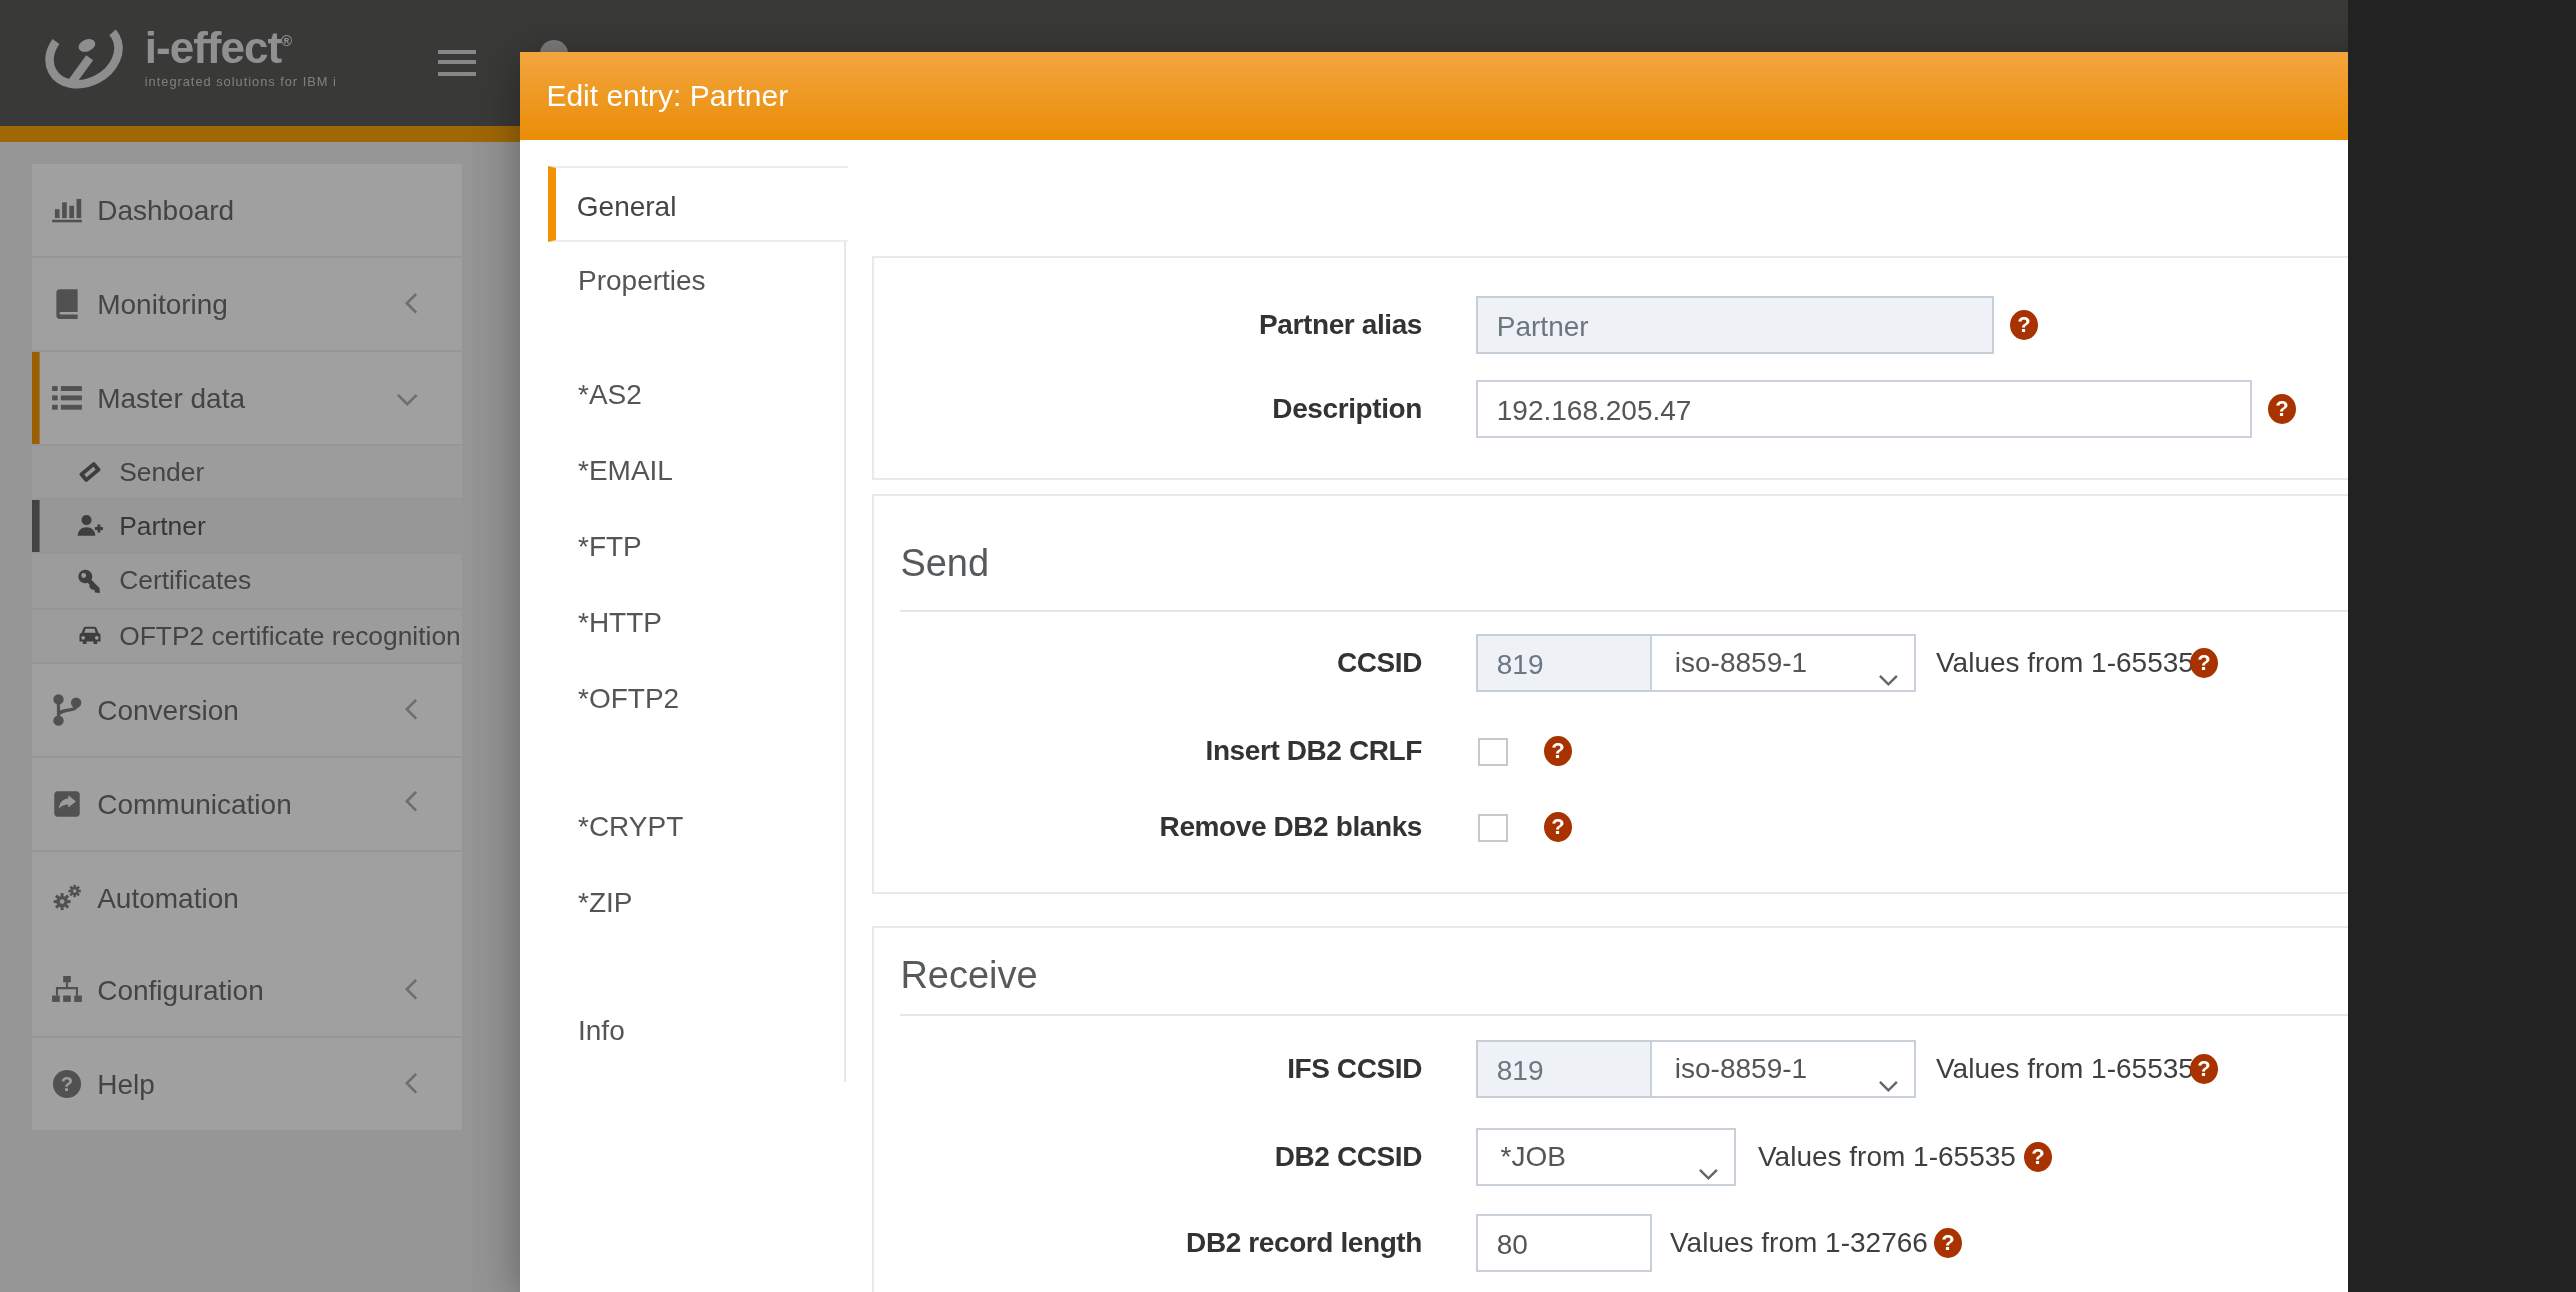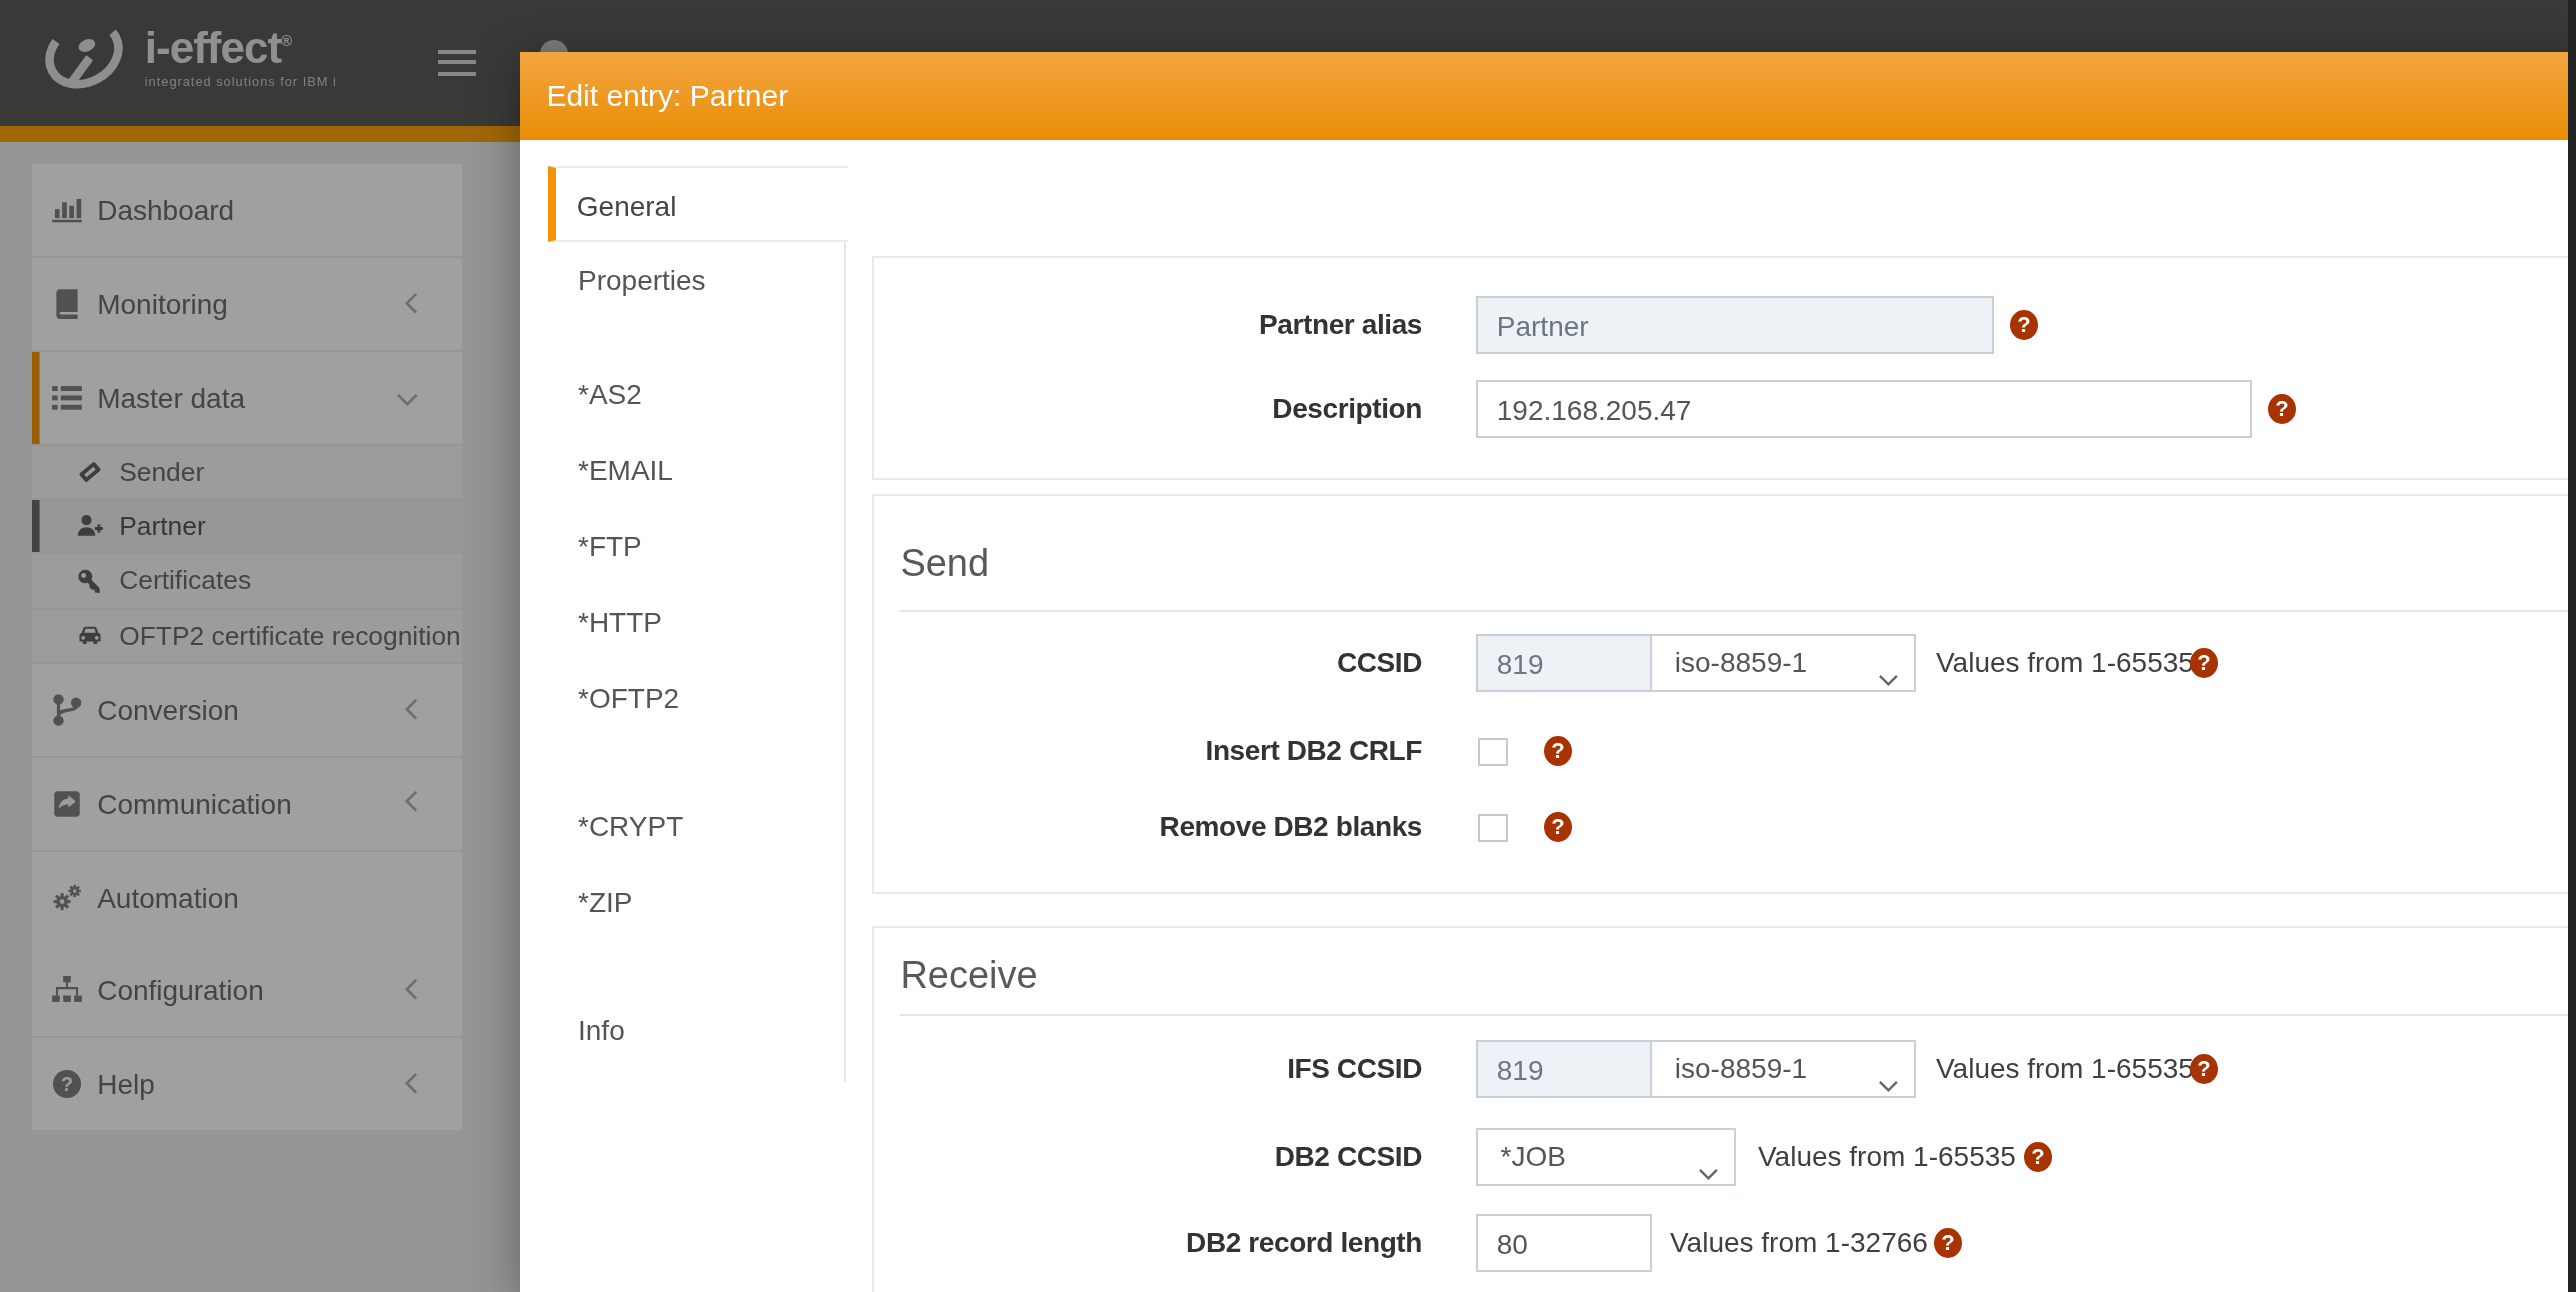--- a/index.html
+++ b/index.html
@@ -1,18 +1,18 @@
 <!DOCTYPE html>
 <html style="font-size:15px"><head>
 <meta charset="utf-8">
 <style>
   * { margin:0; padding:0; box-sizing:border-box; }
   html,body { background:#222; }
   body { font-family:"Liberation Sans", sans-serif; }
-  .viewport { position:relative; width:2568px; height:1292px; overflow:hidden; background:#fff; }
+  .viewport { position:relative; width:2348px; height:1292px; overflow:hidden; background:#fff; }
   .scale { position:absolute; left:0; top:0; width:1288px; height:646px;
            transform:scale(2); transform-origin:0 0; }
 
   
   .topbar { position:absolute; left:0; top:0; width:100%; height:63px; background:#585855; }
   .logo { position:absolute; left:21px; top:8.5px; display:flex; align-items:flex-start; }
   .logo-text { margin-left:9.4px; color:#dcdcdc; }
   .logo-name { font-size:22px; font-weight:bold; letter-spacing:-0.5px; line-height:24.5px; }
   .logo-reg { font-size:7.5px; vertical-align:super; }
   .logo-tag { font-size:6.4px; letter-spacing:0.5px; color:#c3c3c3; margin-top:0.9px; }

